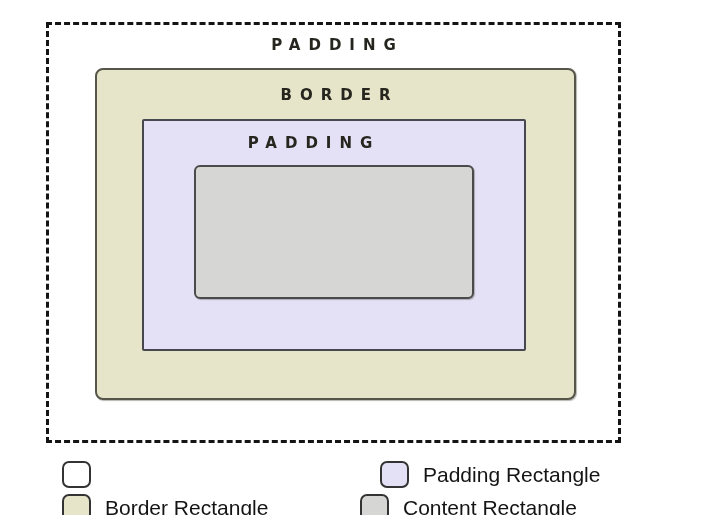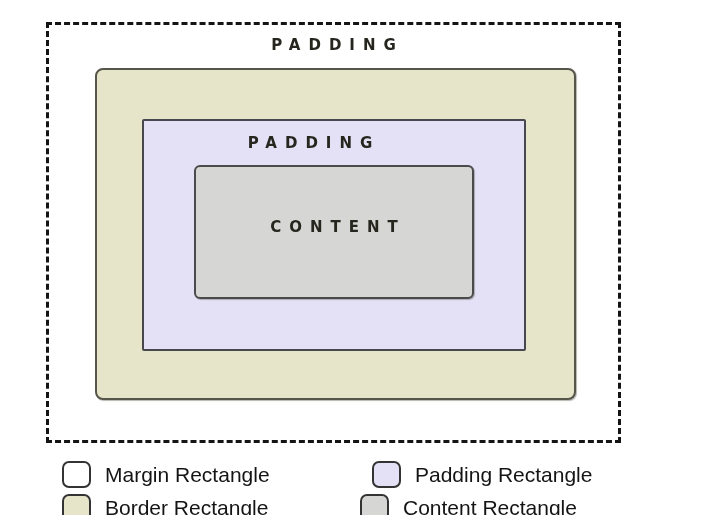--- a/index.html
+++ b/index.html
@@ -55,21 +55,21 @@
   .lbl-padding { left: 142px; top: 134px; width: 336px; }
   .lbl-content { left: 194px; top: 218px; width: 280px; }
 
   
   .legend-item {
     position: absolute;
     display: flex;
     align-items: center;
   }
   .li-1 { left: 62px;  top: 461px; }
-  .li-2 { left: 372px; top: 461px; }
+  .li-2 { left: 380px; top: 461px; }
   .li-3 { left: 62px;  top: 494px; }
   .li-4 { left: 360px; top: 494px; }
   .swatch {
     width: 29px; height: 27px;
     border: 2px solid #333333;
     border-radius: 7px;
     flex: 0 0 auto;
   }
   .legend-label {
     margin-left: 14px;
@@ -92,26 +92,25 @@
 <body>
 
 <div id="stage">
 
   <div class="box box-margin"></div>
   <div class="box box-border"></div>
   <div class="box box-padding"></div>
   <div class="box box-content"></div>
 
   <div class="zone-label lbl-margin">PADDING</div>
+  <div class="zone-label lbl-border">BORDER</div>
   <div class="zone-label lbl-padding">PADDING</div>
-  <div class="zone-label lbl-content">CONTENT</div>
 
   <div class="legend-item li-1">
     <span class="swatch" style="background:#ffffff"></span>
-    <span class="legend-label">Margin Rectangle</span>
   </div>
   <div class="legend-item li-2">
     <span class="swatch" style="background:#e4e1f6"></span>
     <span class="legend-label">Padding Rectangle</span>
   </div>
   <div class="legend-item li-3">
     <span class="swatch" style="background:#e6e4c9"></span>
     <span class="legend-label">Border Rectangle</span>
   </div>
   <div class="legend-item li-4">

